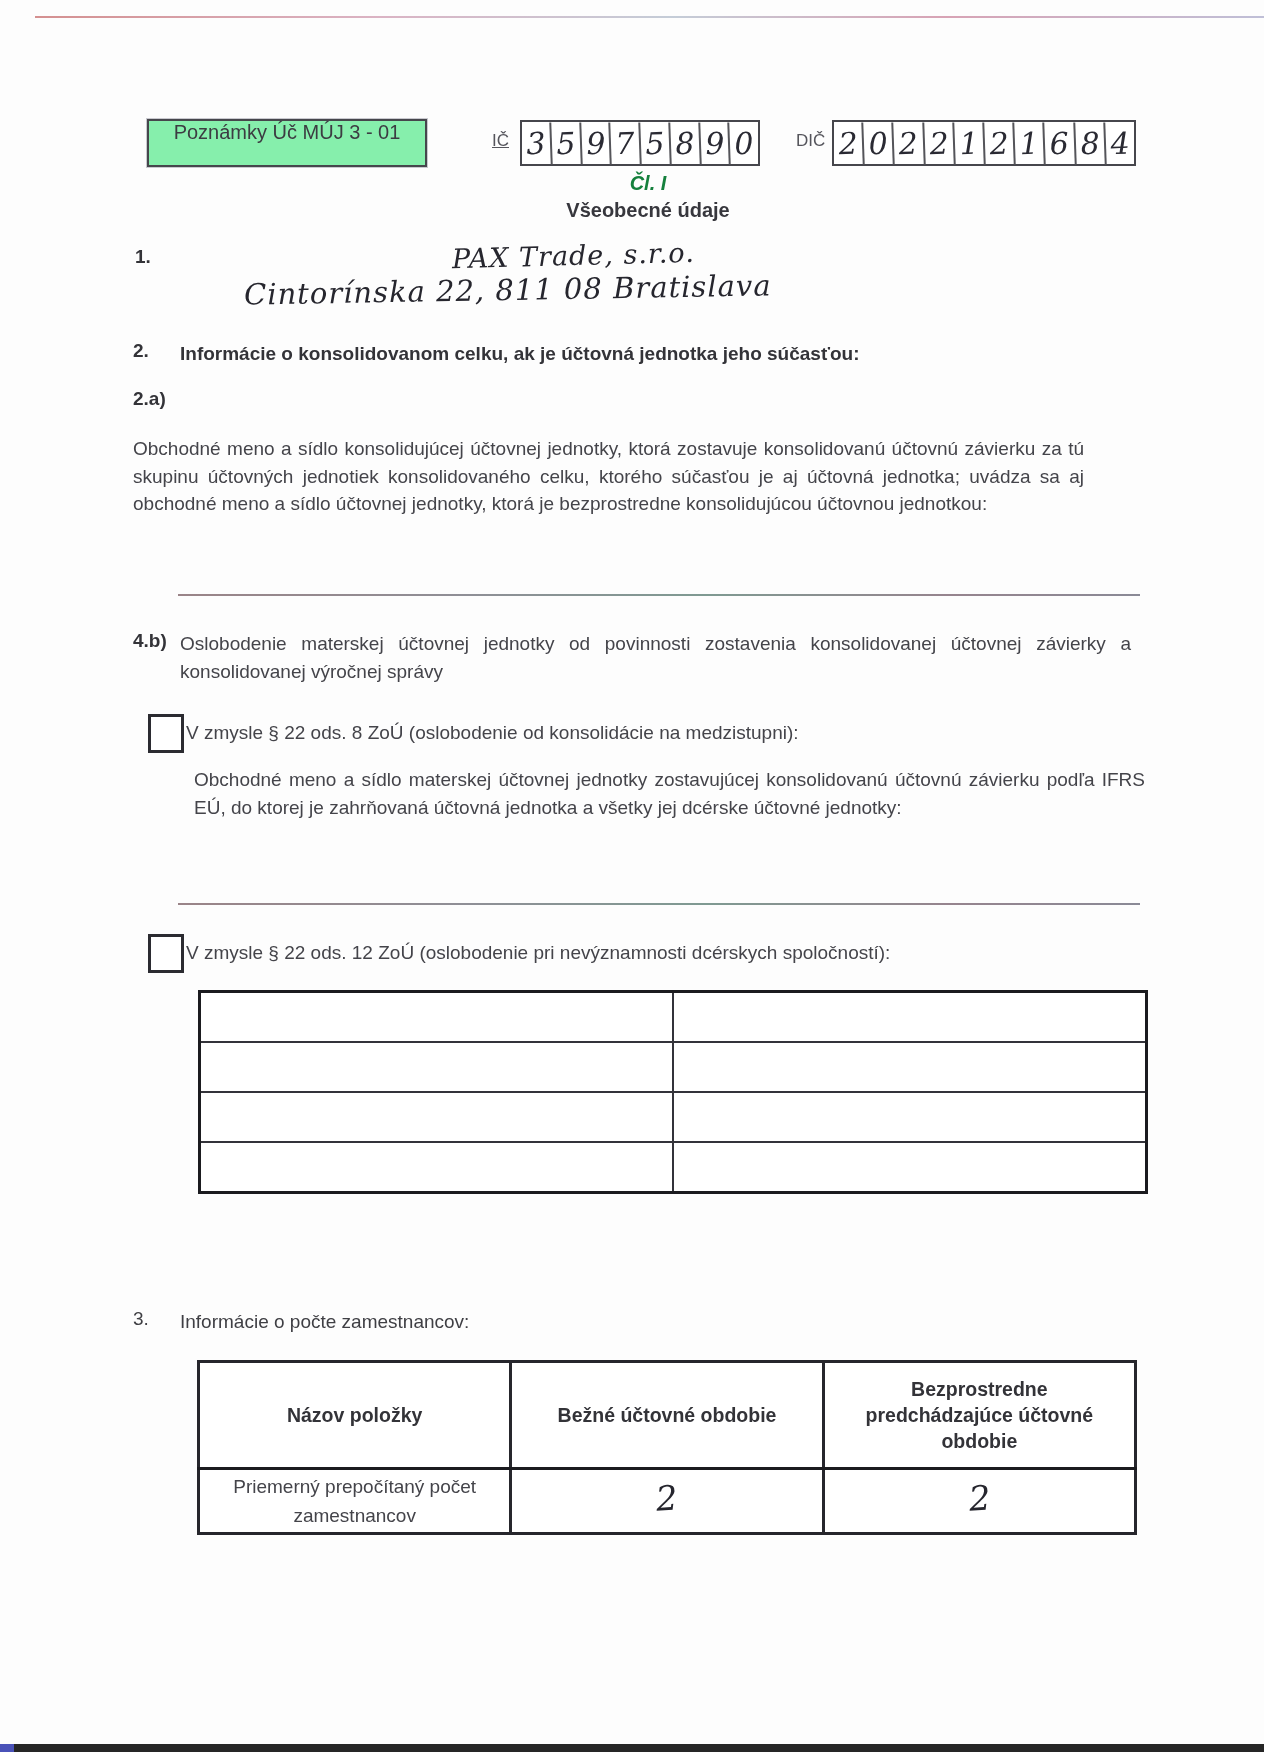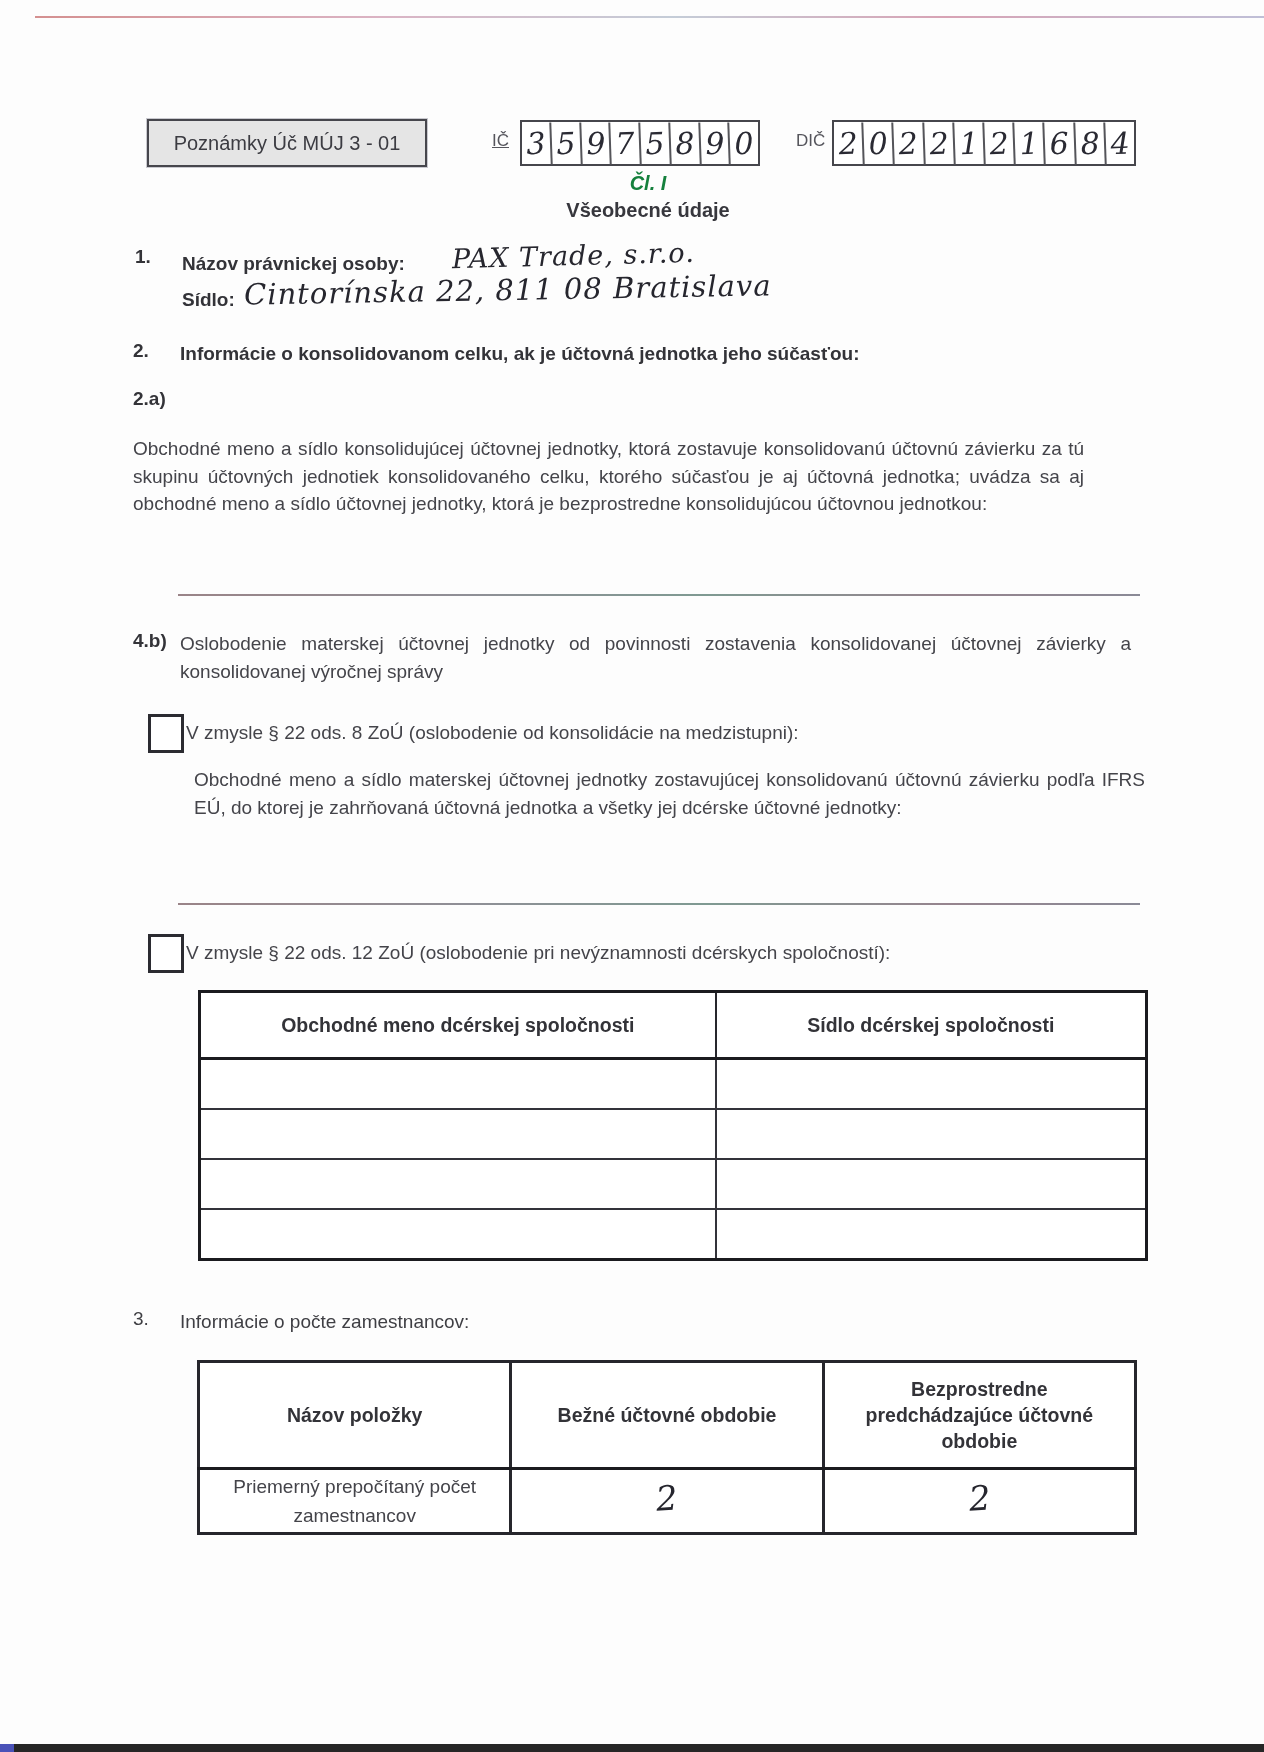--- a/index.html
+++ b/index.html
@@ -26,22 +26,22 @@
   }
   .bottom-bar-blue{
     left:0;top:1744px;width:14px;height:8px;
     background:#4a52b8;
   }
   
   .form-code-box{
     left:147px;top:119px;width:276px;height:44px;
     border:2px solid #46464c;
     box-shadow:0 0 0 1px #c9c9cf;
-    background:#e5e5e5;
-    display:flex;align-items:center;justify-content:center;
+    background:#86efac;
+    display:flex;align-items:flex-start;justify-content:center;
     font-size:20px;color:#3c3c42;
   }
   .small-label{font-size:17px;color:#55555c;}
   .ic-label{left:492px;top:131px;text-decoration:underline;}
   .dic-label{left:796px;top:131px;}
   .digit-row{
     top:120px;height:42px;
     display:flex;
     border:2px solid #46464c;
     background:#fff;
@@ -164,24 +164,20 @@
   <span class="digit-cell">6</span>
   <span class="digit-cell">8</span>
   <span class="digit-cell">4</span>
 </div>
 
 <div class="abs article-title">Čl. I</div>
 <div class="abs article-sub">Všeobecné údaje</div>
 
 <div class="abs sec1 row-flex">
   <span class="num-col bold">1.</span>
-  <span class="labels">
-    <span class="bold">Názov právnickej osoby:</span><br>
-    <span class="bold">Sídlo:</span>
-  </span>
 </div>
 <span class="abs hand hand-name">PAX Trade, s.r.o.</span>
 <span class="abs hand hand-addr">Cintorínska 22, 811 08 Bratislava</span>
 
 <div class="abs sec2 row-flex">
   <span class="num-col bold">2.</span>
   <span class="body-text bold" style="width:951px;">Informácie o konsolidovanom celku, ak je účtovná jednotka jeho súčasťou:</span>
 </div>
 
 <div class="abs sec2a row-flex">
@@ -201,24 +197,20 @@
 
 <div class="abs para ifrs-para">Obchodné meno a sídlo materskej účtovnej jednotky zostavujúcej konsolidovanú účtovnú závierku podľa IFRS EÚ, do ktorej je zahrňovaná účtovná jednotka a všetky jej dcérske účtovné jednotky:</div>
 
 <div class="abs separator sep2"></div>
 
 <div class="abs checkbox cb2"></div>
 <span class="abs cb-label cb2-label">V zmysle § 22 ods. 12 ZoÚ (oslobodenie pri nevýznamnosti dcérskych spoločností):</span>
 
 <table class="tbl tbl1">
   <tbody>
-      <tr>
-    <th class="c1">Obchodné meno dcérskej spoločnosti</th>
-    <th class="c2">Sídlo dcérskej spoločnosti</th>
-  </tr>
   <tr>
         <td></td>
         <td></td>
       </tr>
   <tr>
         <td></td>
         <td></td>
       </tr>
   <tr>
         <td></td>

